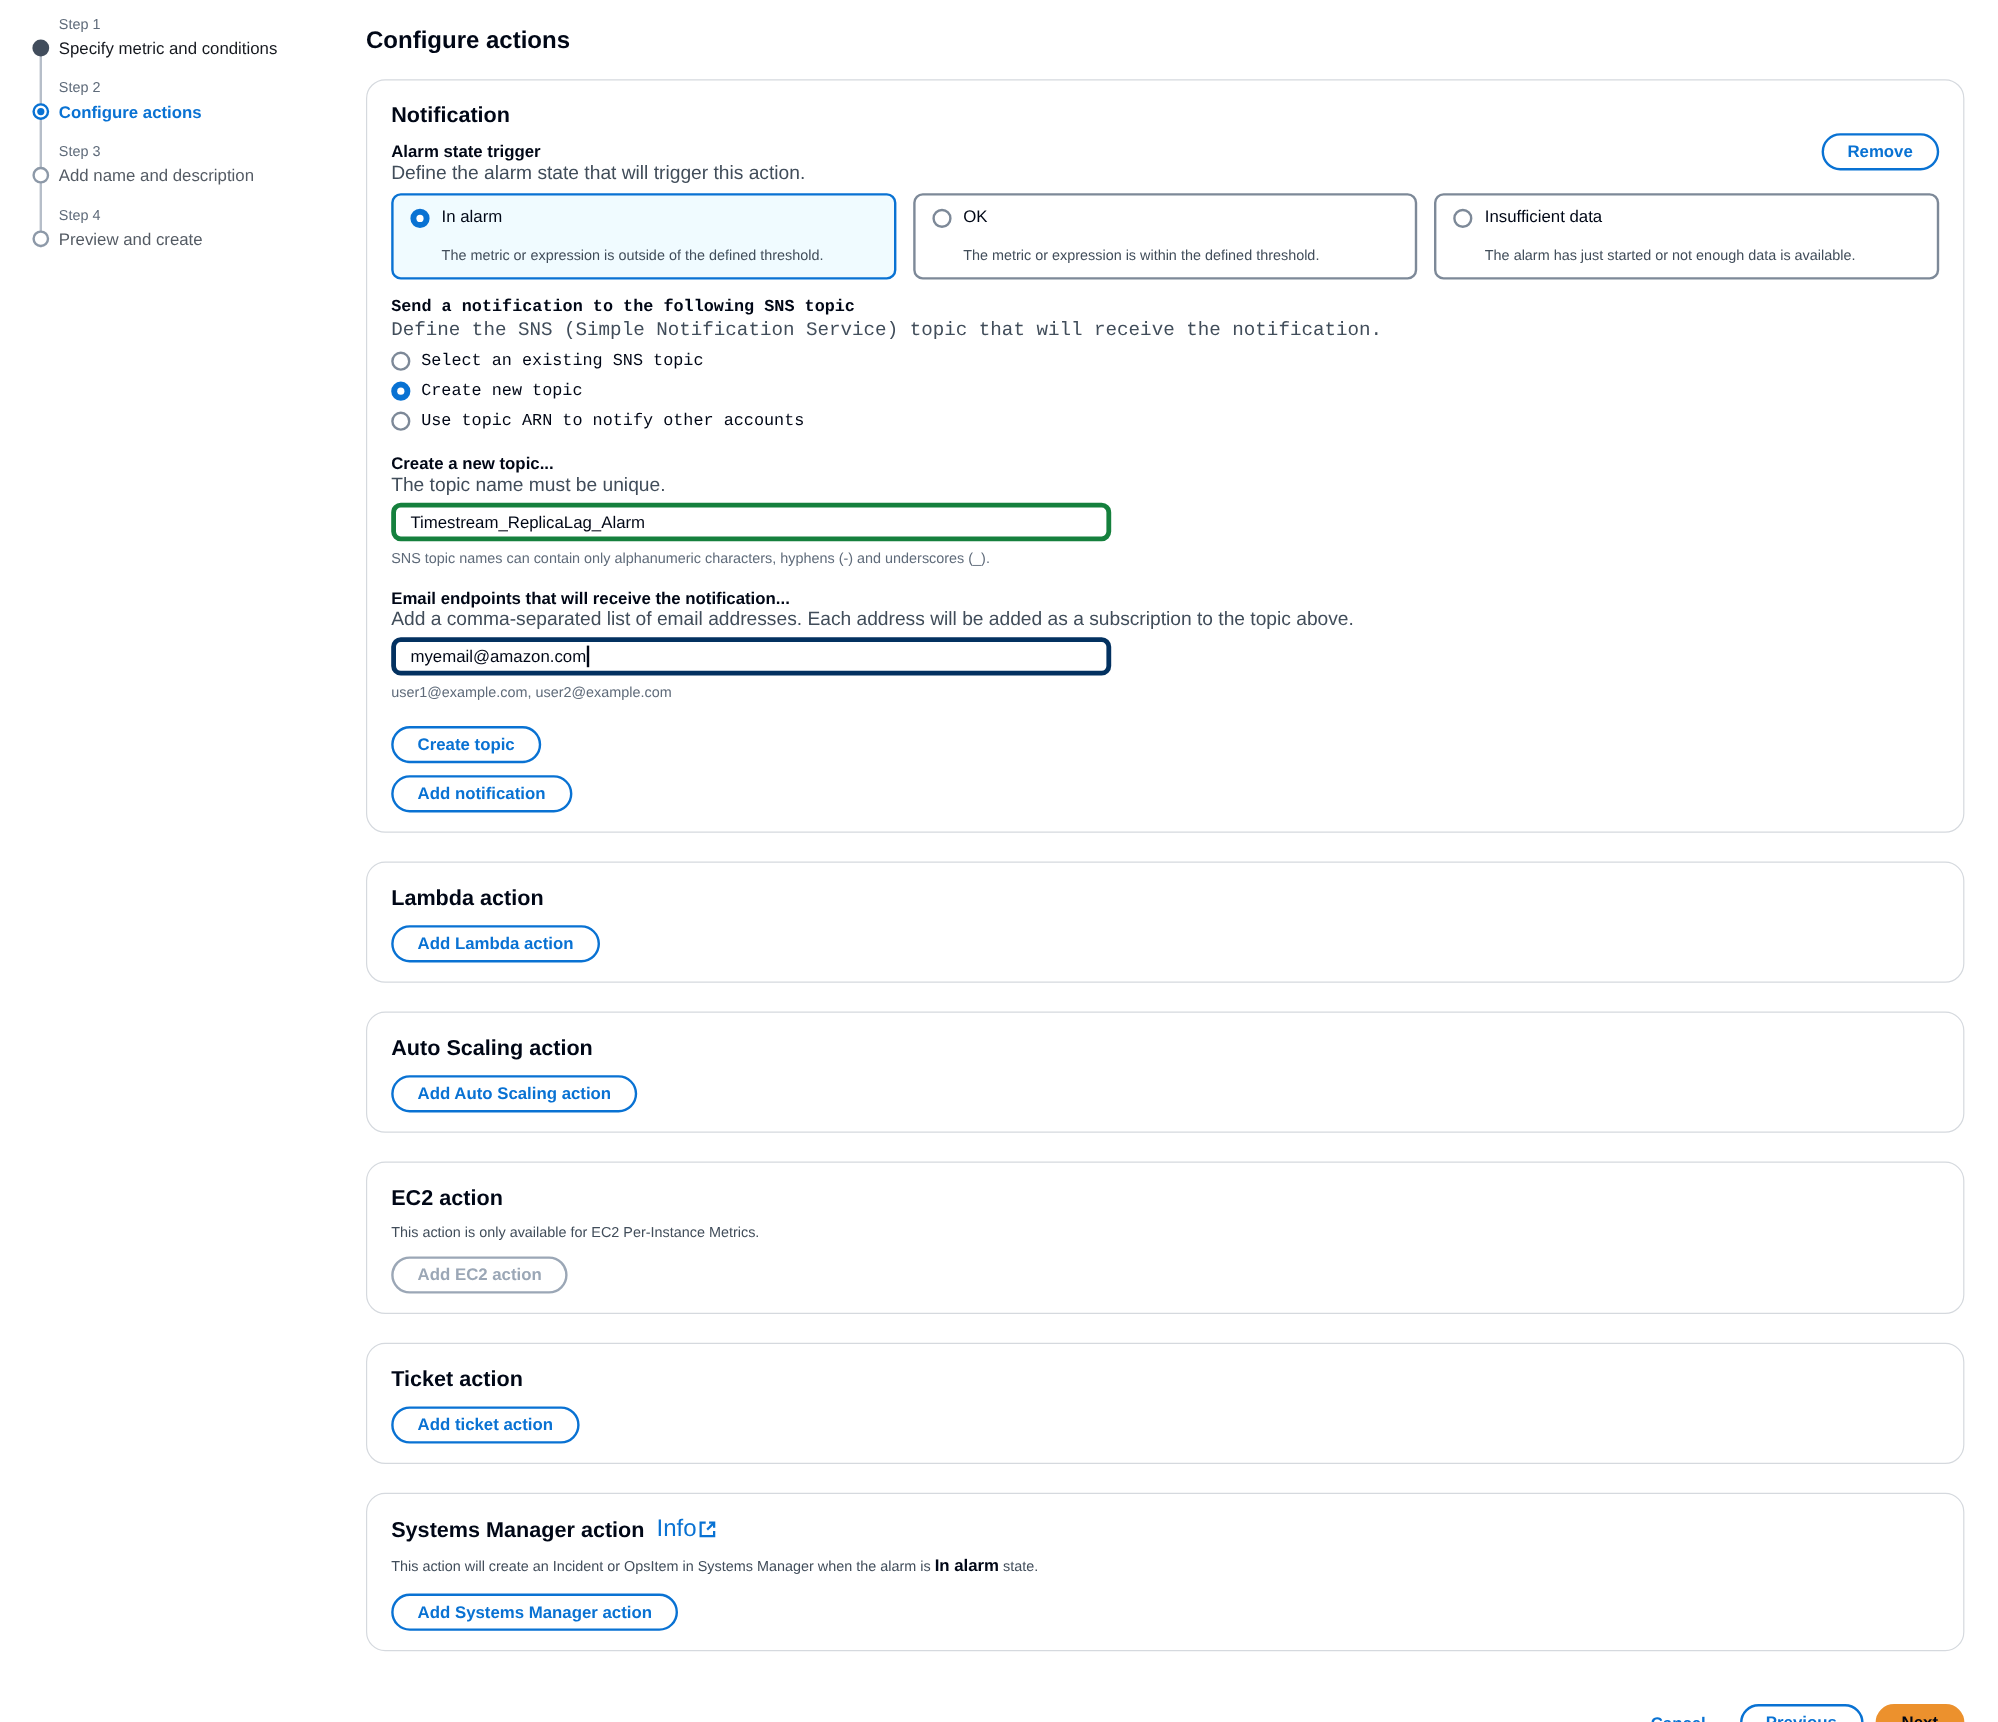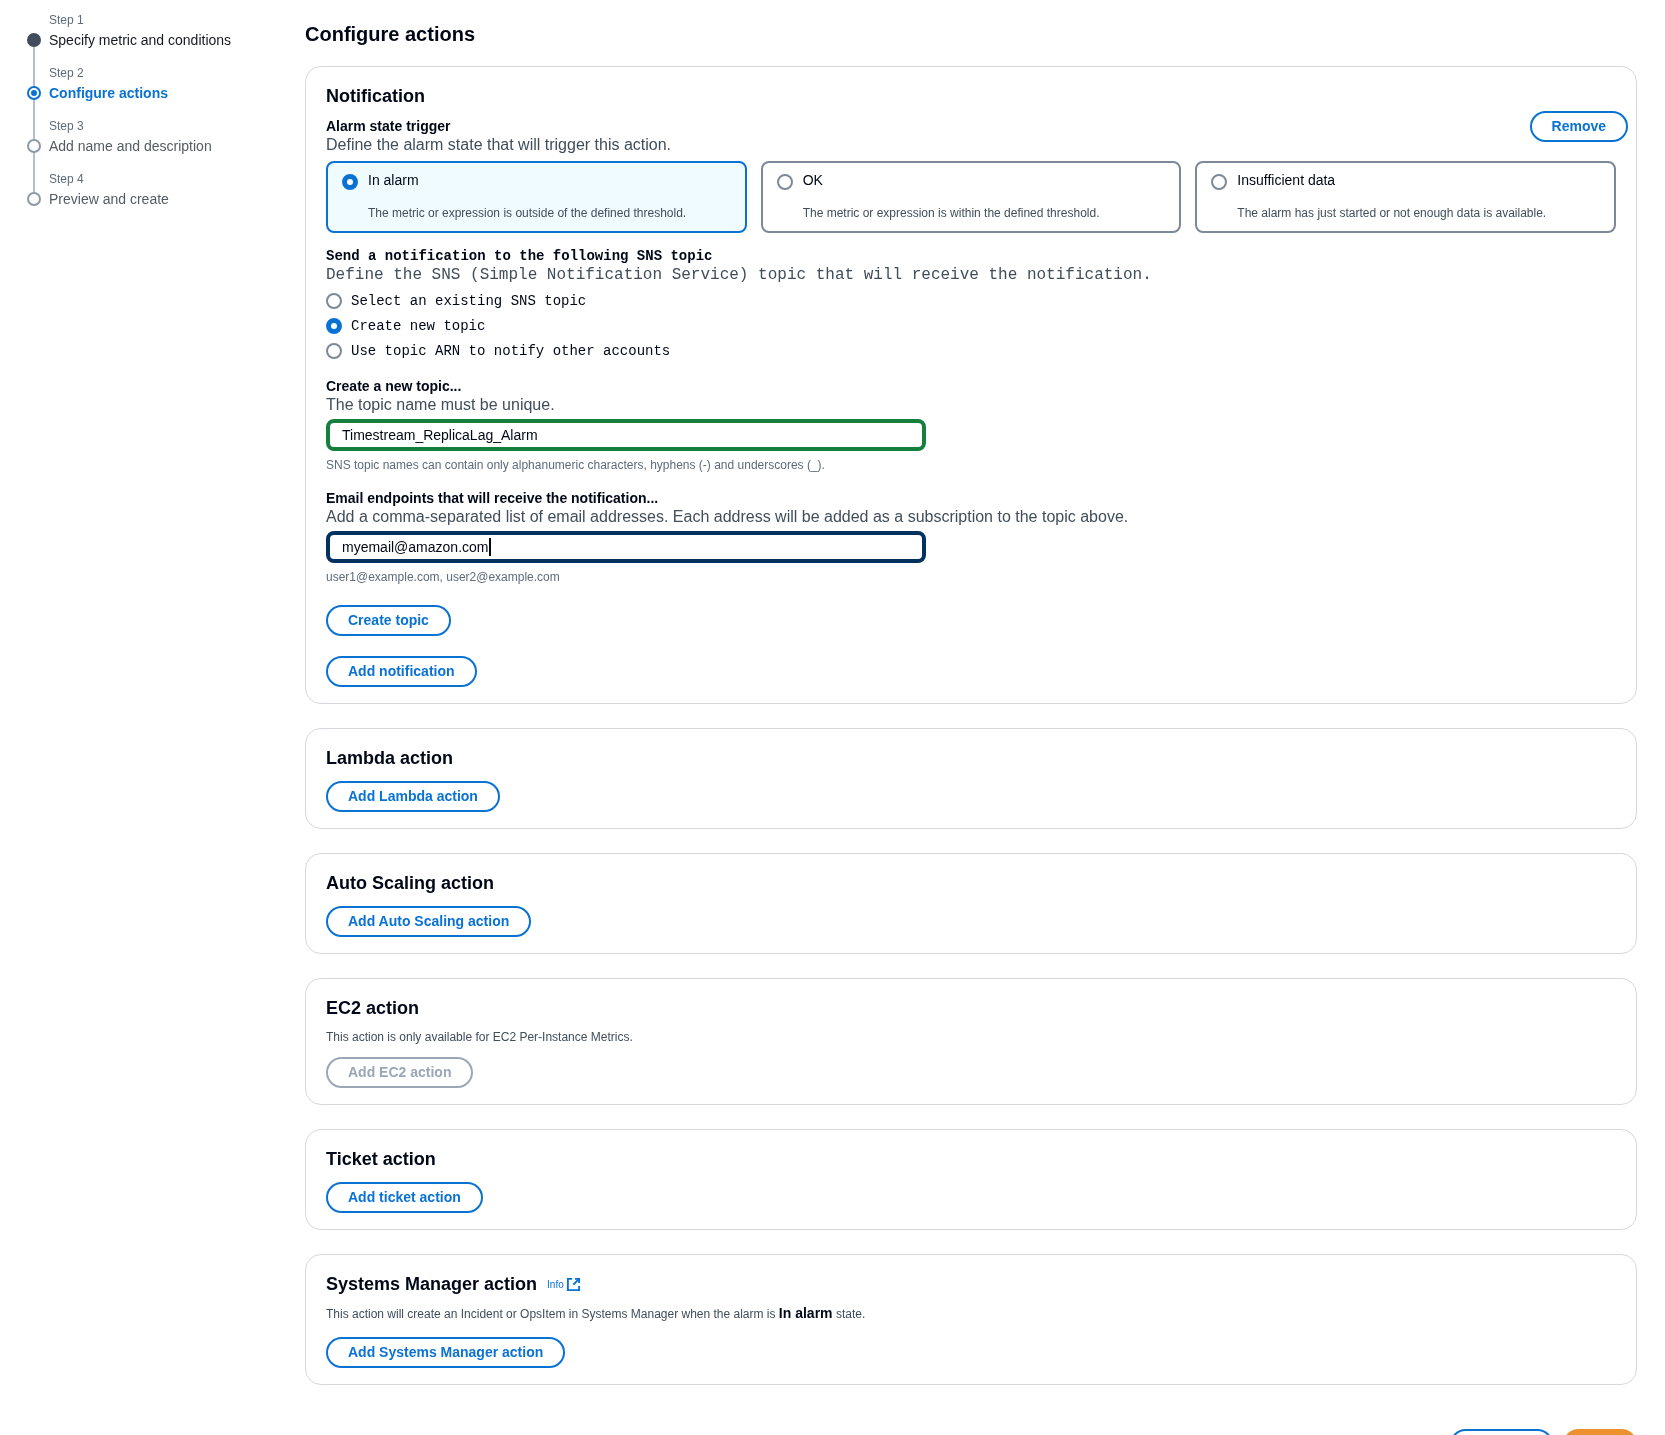--- a/index.html
+++ b/index.html
@@ -56,21 +56,21 @@
     border:2px solid #0972d3; color:#0972d3; background:#ffffff;
     font-family:inherit; font-size:14px; line-height:19px; font-weight:700;
     padding:4px 20px; border-radius:20px; cursor:pointer; white-space:nowrap;
   }
   .btn.disabled { border-color:#9ba7b6; color:#9ba7b6; cursor:default; }
   .btn.primary { background:#ec912d; border-color:#ec912d; color:#000716; }
   .link-btn {
     color:#0972d3; font-size:14px; font-weight:700; cursor:pointer;
     background:none; border:none; font-family:inherit; padding:0;
   }
-  .remove-btn { position:absolute; top:44px; right:8px; }
+  .remove-btn { position:absolute; top:44px; right:20px; }
 
   
   .tiles { display:flex; gap:14px; margin:8px 0 14px; }
   .tile {
     flex:1; display:flex; gap:10px; align-items:flex-start;
     border:2px solid #7d8998; border-radius:8px; background:#fff;
     padding:8px 14px 10px; cursor:pointer;
   }
   .tile.selected { border-color:#0972d3; background:#f0fbff; }
   .tile-label { font-size:14px; line-height:18px; color:#000716; }
@@ -94,29 +94,29 @@
   
   .text-input {
     width:600px; height:32px; border:4px solid #15803d; border-radius:8px;
     background:#fff; display:flex; align-items:center; padding:0 12px;
     font-size:14px; color:#000716; margin-top:6px; cursor:text;
   }
   .text-input.focused { border-color:#033160; }
   .caret { width:2px; height:18px; background:#000716; margin-left:1px; flex:none; }
 
   .btn-row { margin-top:20px; }
-  .btn-row + .btn-row { }
+  .btn-row + .btn-row { margin-top:10px; }
 
   .section-desc { font-size:12px; line-height:16px; color:#414d5a; margin:0 0 10px; }
   .card .card-btn { margin-top:2px; }
 
   
   .sm-header { display:flex; align-items:center; gap:10px; margin-bottom:10px; }
   .sm-header .card-title { margin:0; }
-  .info-link { display:inline-flex; align-items:center; gap:2px; color:#0972d3; font-size:10px; cursor:pointer; }
+  .info-link { display:inline-flex; align-items:center; gap:2px; color:#0972d3; font-size:20px; cursor:pointer; }
   .ext-icon { display:inline-flex; }
   .sm-desc { font-size:12px; line-height:17px; color:#414d5a; margin:4px 0 12px; }
   .sm-desc b { font-size:14px; color:#000716; font-weight:700; }
 
   
   .footer { display:flex; justify-content:flex-end; align-items:center; margin-top:44px; padding-bottom:20px; }
   .footer .link-btn { margin-right:28px; }
   .footer .btn + .btn { margin-left:10px; }
 </style>
 </head>

